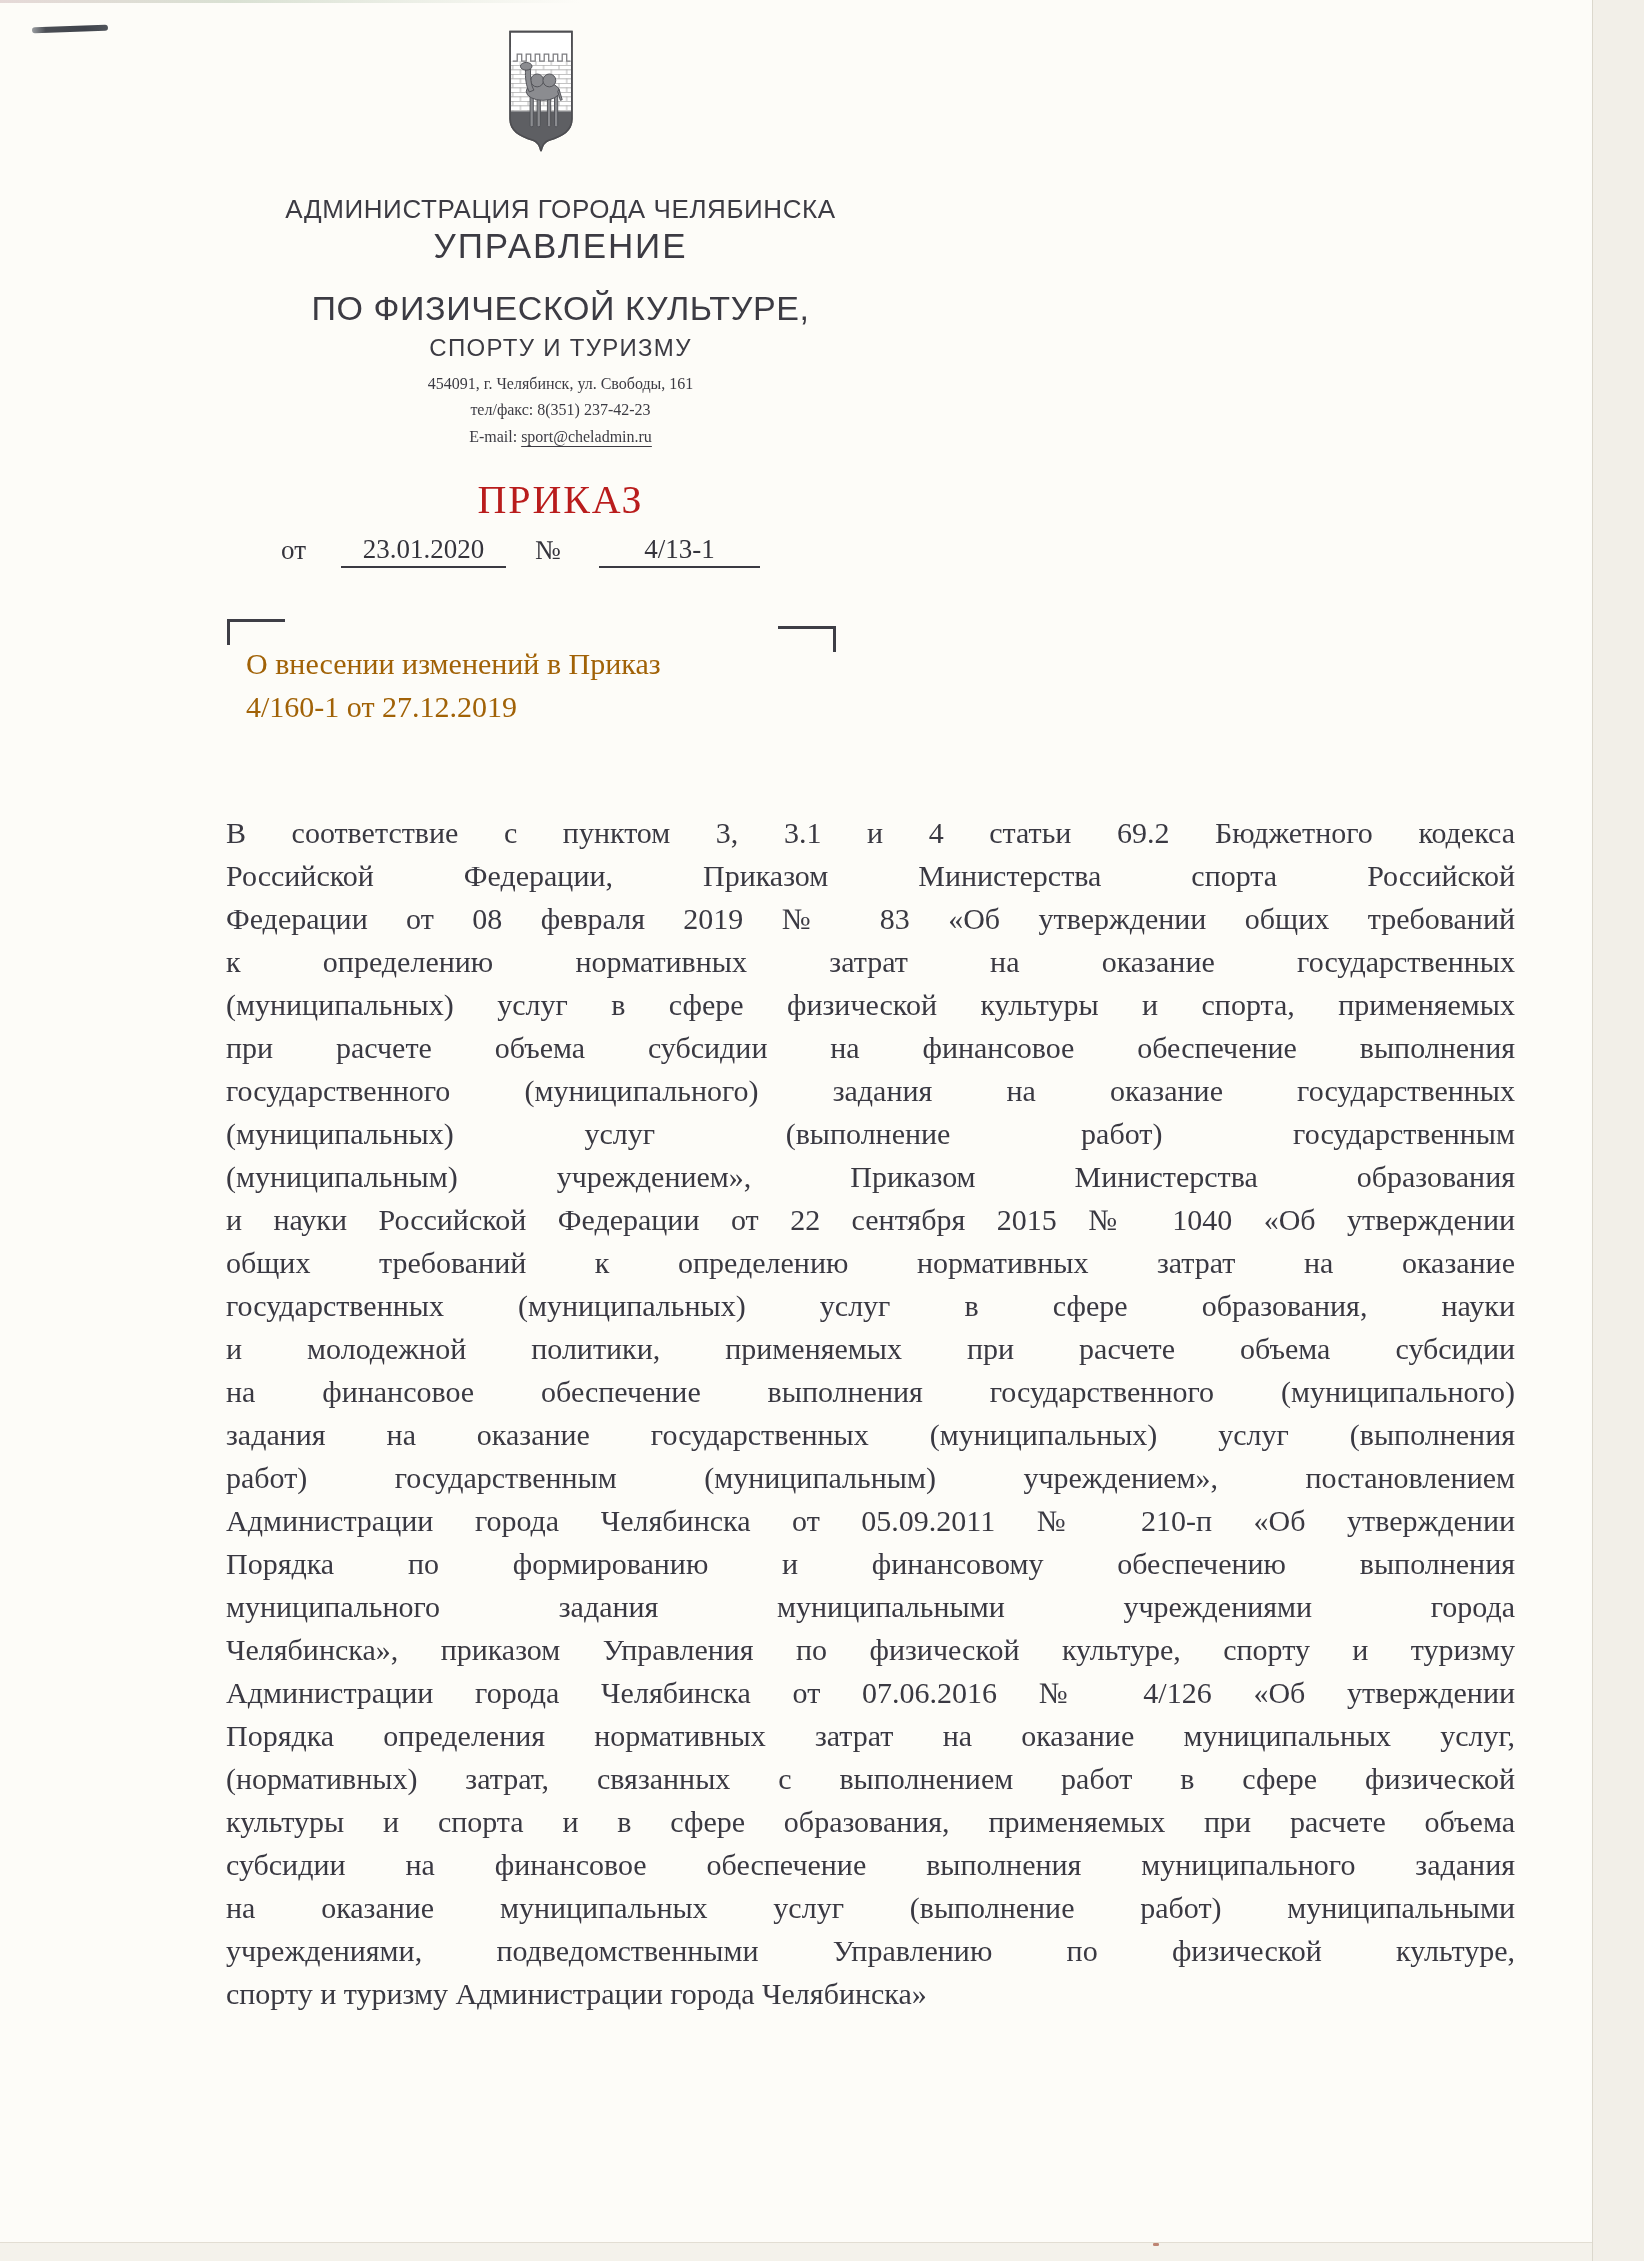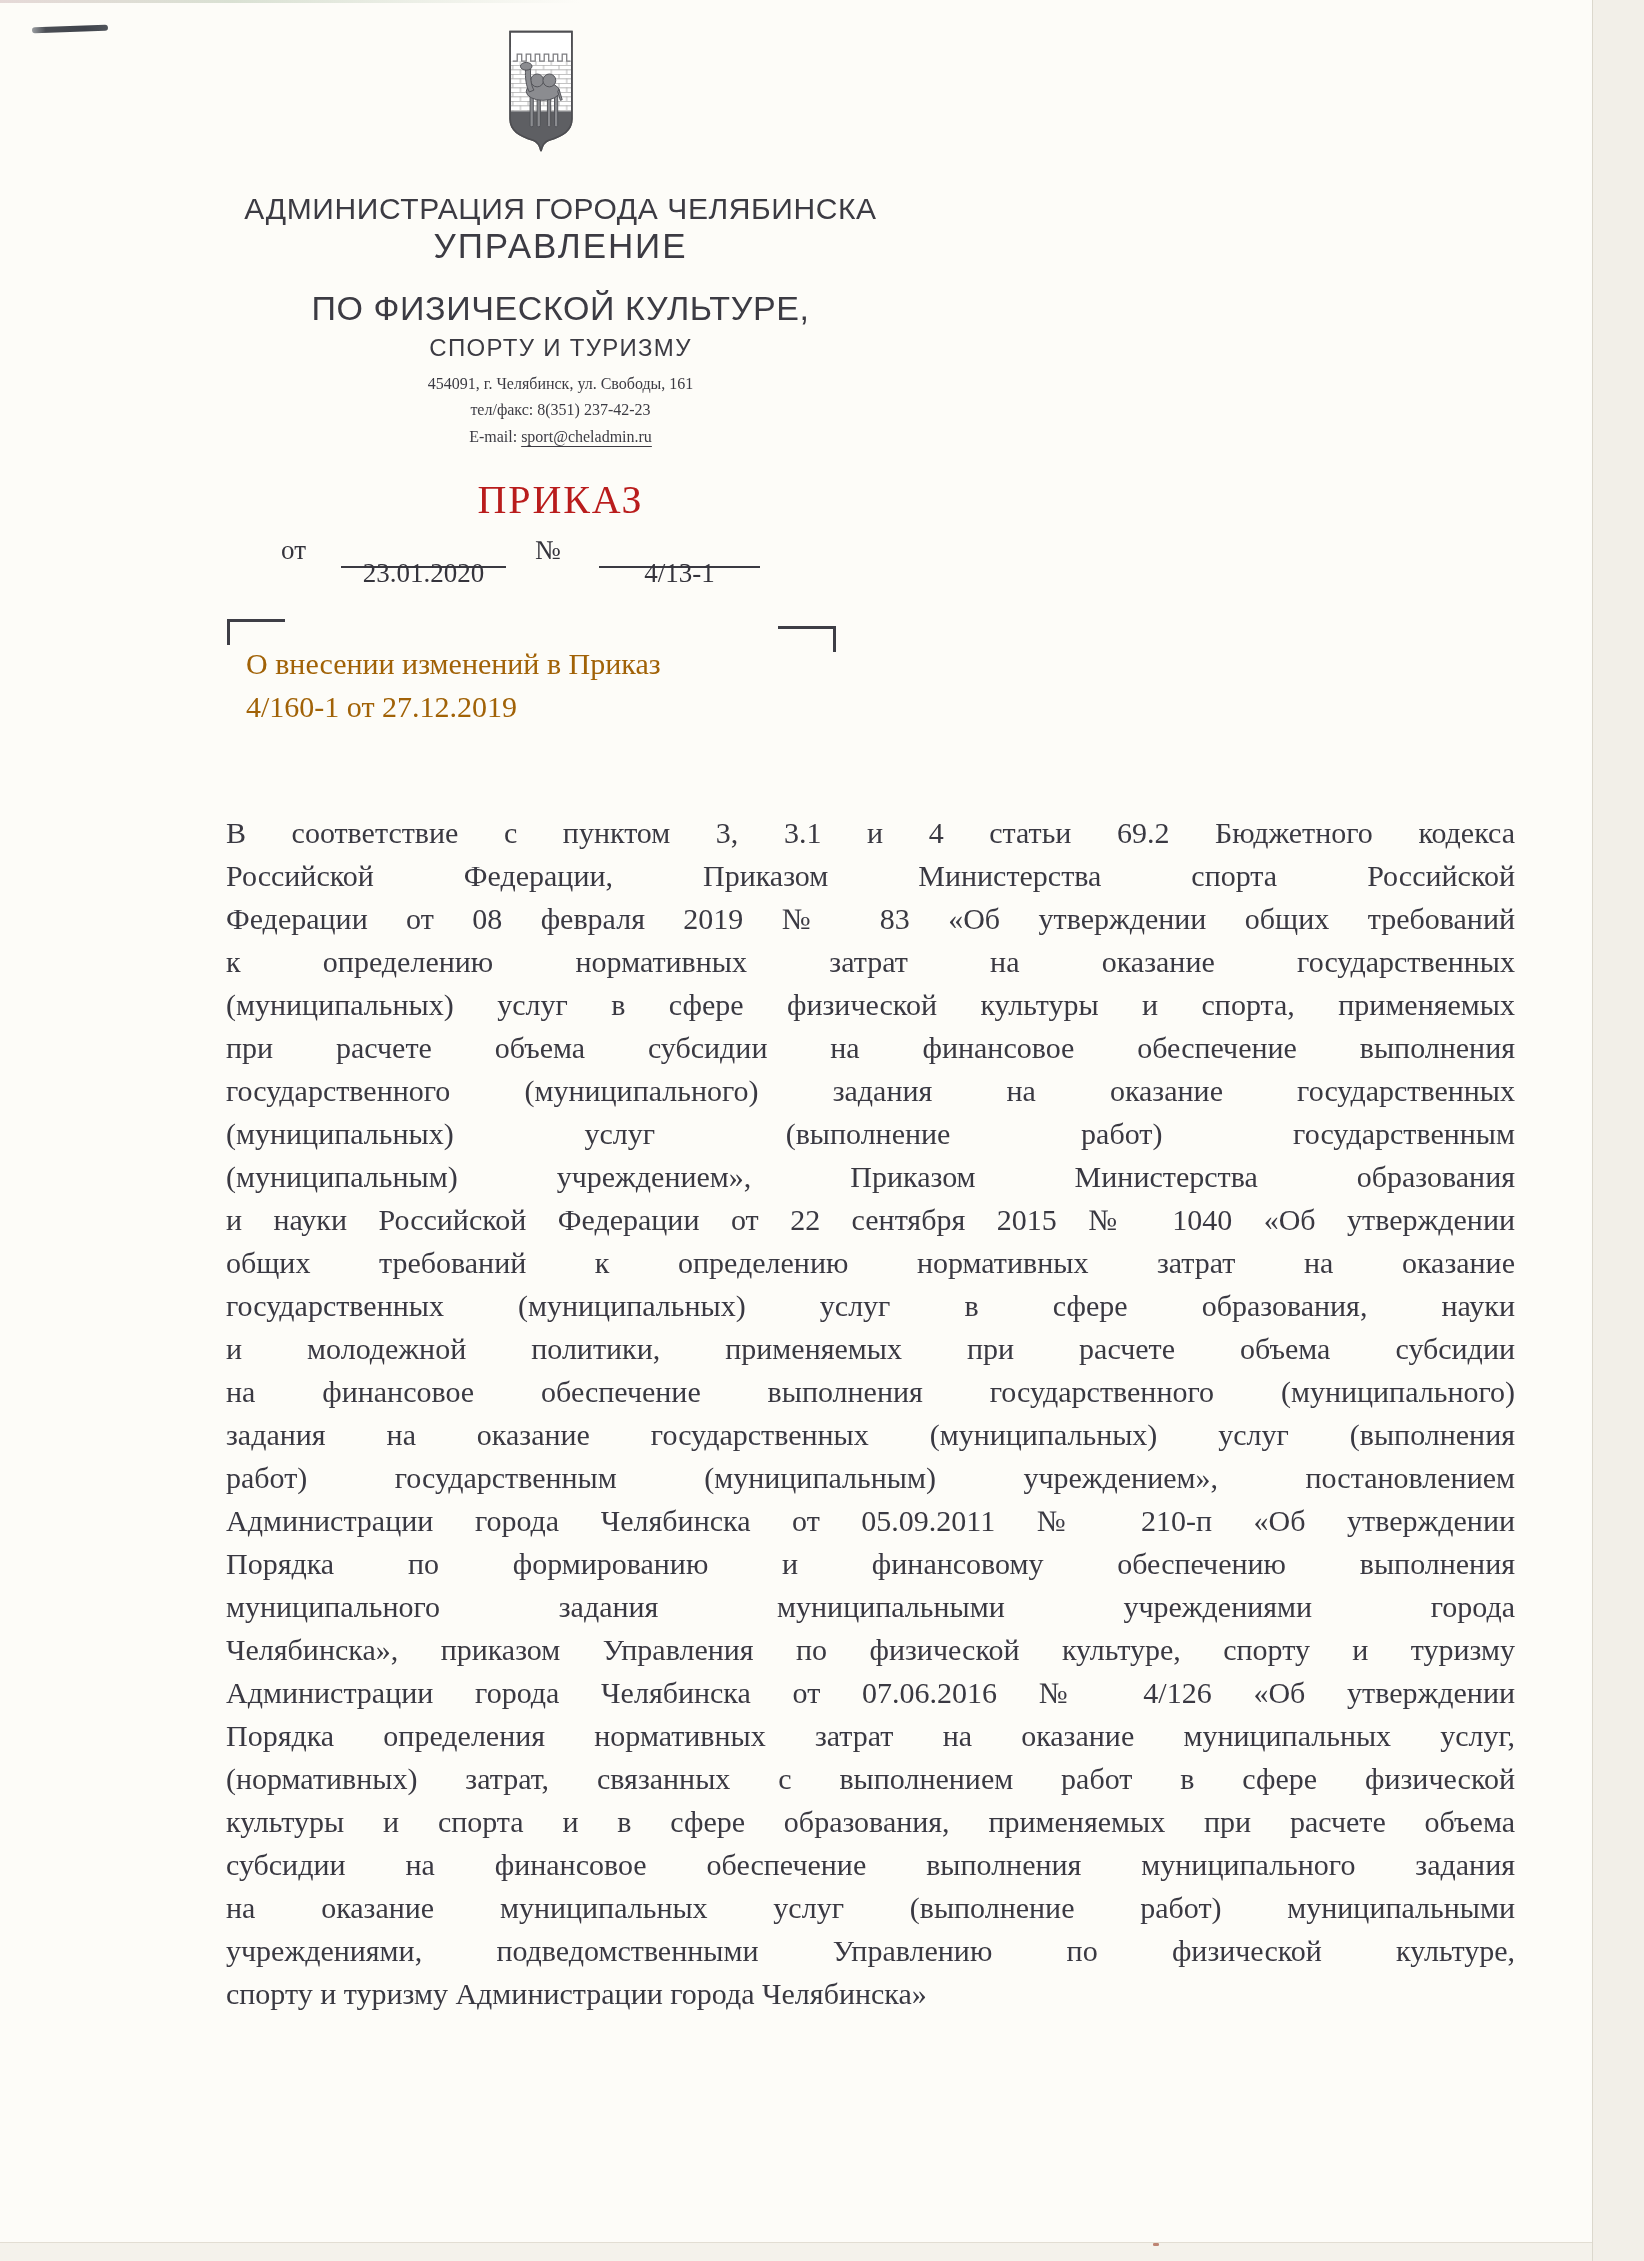--- a/index.html
+++ b/index.html
@@ -21,37 +21,37 @@
     background:#f4f2eb;border-top:1.3px solid #e2ded3;}
   .speck{position:absolute;width:6.4px;height:3.2px;background:#a5553f;opacity:.7;border-radius:1.3px;}
   .staple{position:absolute;left:32px;top:26.4px;width:76px;height:6.4px;
     background:linear-gradient(90deg,#9a9da1,#4b4e55 18%,#3f434b 70%,#50545b);
     border-radius:3.2px;transform:rotate(-2deg);}
   
   .emblem{position:absolute;left:505px;top:29px;width:72px;height:126px;}
   
   .org{position:absolute;left:235px;top:192px;width:651px;text-align:center;
     font-family:"Liberation Sans","DejaVu Sans",sans-serif;color:#3c3b43;}
-  .org-l1{font-size:30px;letter-spacing:0.6px;line-height:34px;}
+  .org-l1{font-size:26px;letter-spacing:0.6px;line-height:34px;}
   .org-l2{font-size:35px;letter-spacing:1.9px;line-height:40px;}
   .org-l3{font-size:34px;letter-spacing:0.6px;line-height:39px;margin-top:23px;}
   .org-l4{font-size:24px;letter-spacing:1.3px;line-height:39px;}
   .org-contacts{font-family:"Liberation Serif","DejaVu Serif",serif;margin-top:3.9px;}
   .org-addr,.org-phone,.org-email{font-size:16px;line-height:26.4px;}
   .org-email .email-u{text-decoration:underline;text-underline-offset:3.9px;text-decoration-thickness:1.3px;}
   
   .doc-title{position:absolute;left:235px;top:476px;width:651px;text-align:center;
     font-size:40px;letter-spacing:1.9px;color:#b91c1c;}
   
   .num-row{position:absolute;left:0;top:530px;width:1304px;height:39px;font-size:27px;color:#35343c;}
   .num-row .lbl-ot{position:absolute;left:281px;top:5.2px;}
   .field{position:absolute;text-align:center;border-bottom:2.6px solid #3b3a42;height:36px;}
   .f-date{left:341px;width:165px;}
   .f-num{left:599px;width:161px;}
-  .field span{display:inline-block;padding-top:3.9px;margin-top:24px;}
+  .field span{display:inline-block;padding-top:3.9px;}
   .num-row .lbl-no{position:absolute;left:535px;top:5.2px;}
   
   .corner-l{position:absolute;left:227px;top:619px;width:55px;height:23px;
     border-top:3.2px solid #3e3e46;border-left:3.2px solid #3e3e46;}
   .corner-r{position:absolute;left:778px;top:626px;width:55px;height:23px;
     border-top:3.2px solid #3e3e46;border-right:3.2px solid #3e3e46;}
   .subject{position:absolute;left:246px;top:642px;width:632px;
     font-size:30px;line-height:43px;color:#a16207;}
   
   .body-text{position:absolute;left:226px;top:811px;width:1289px;

